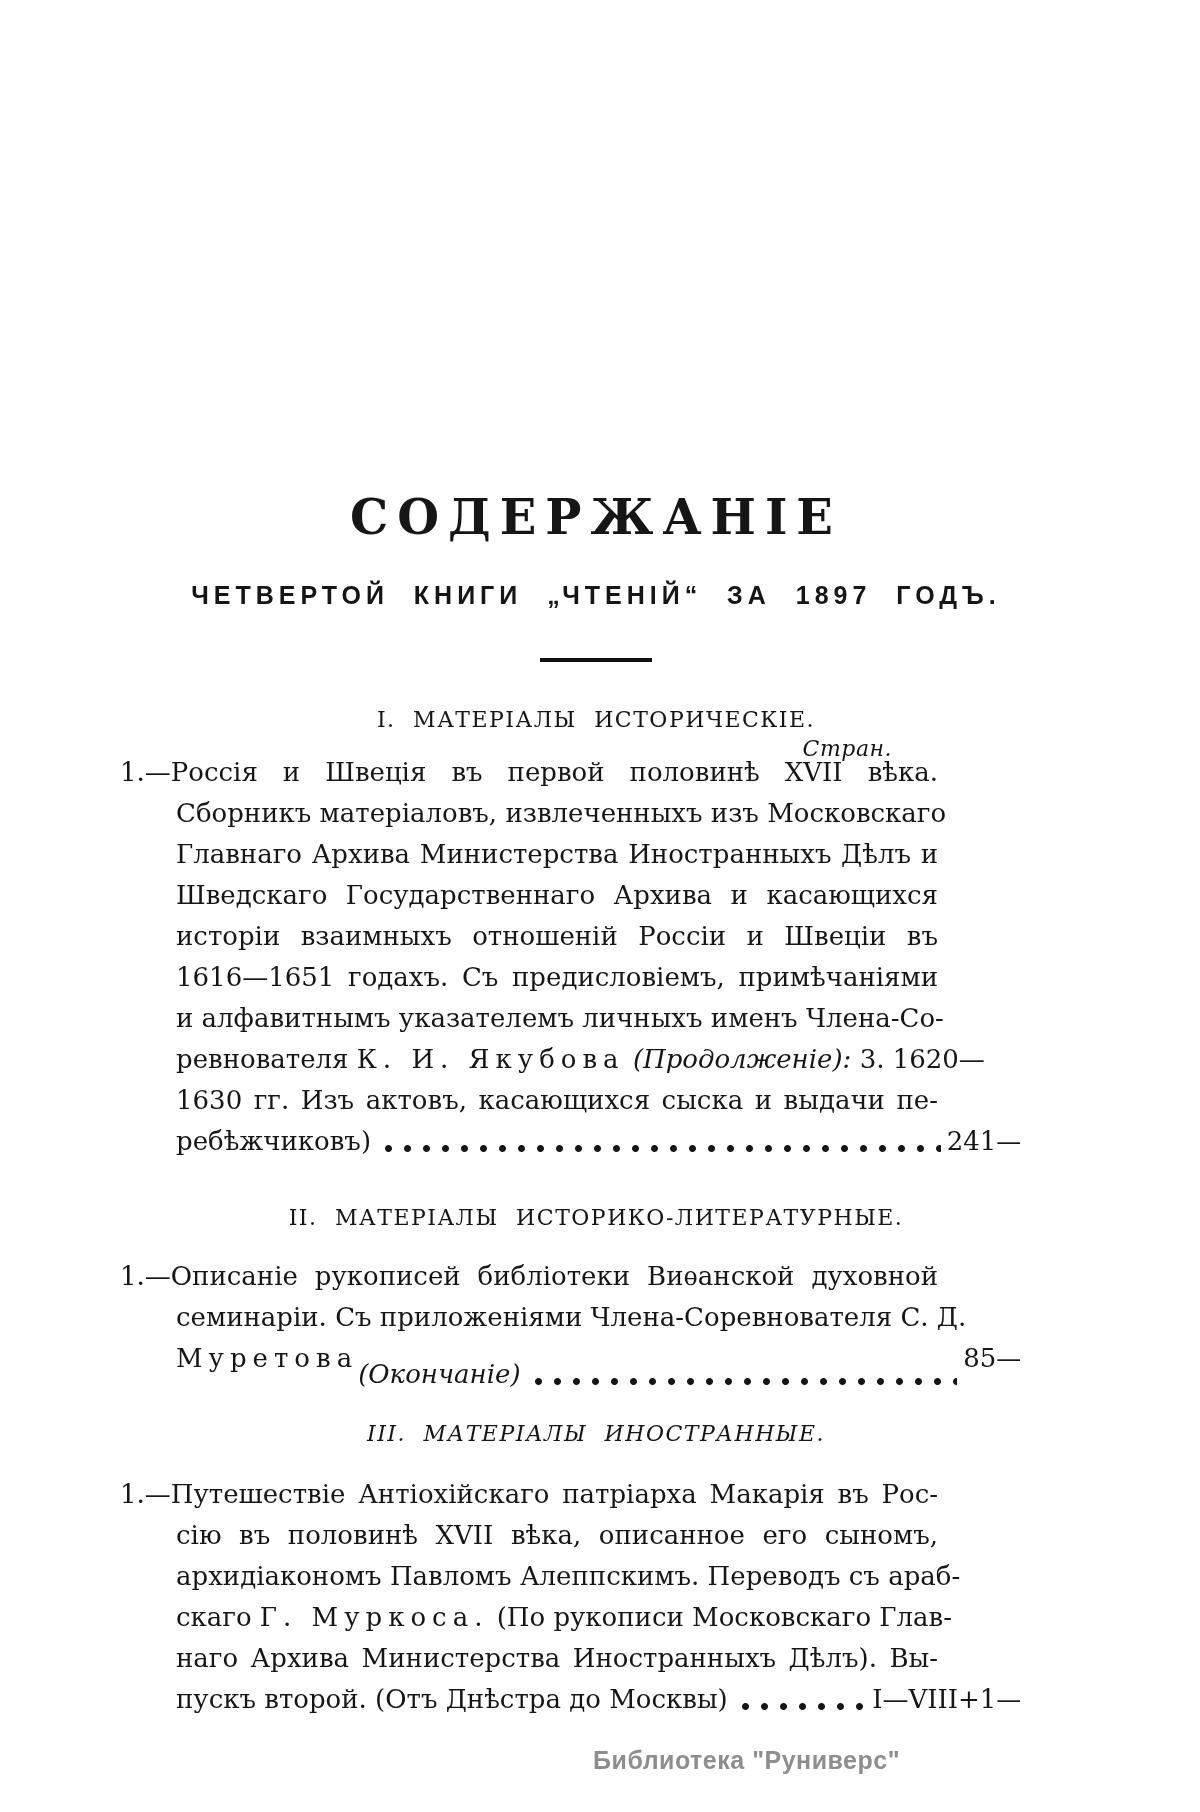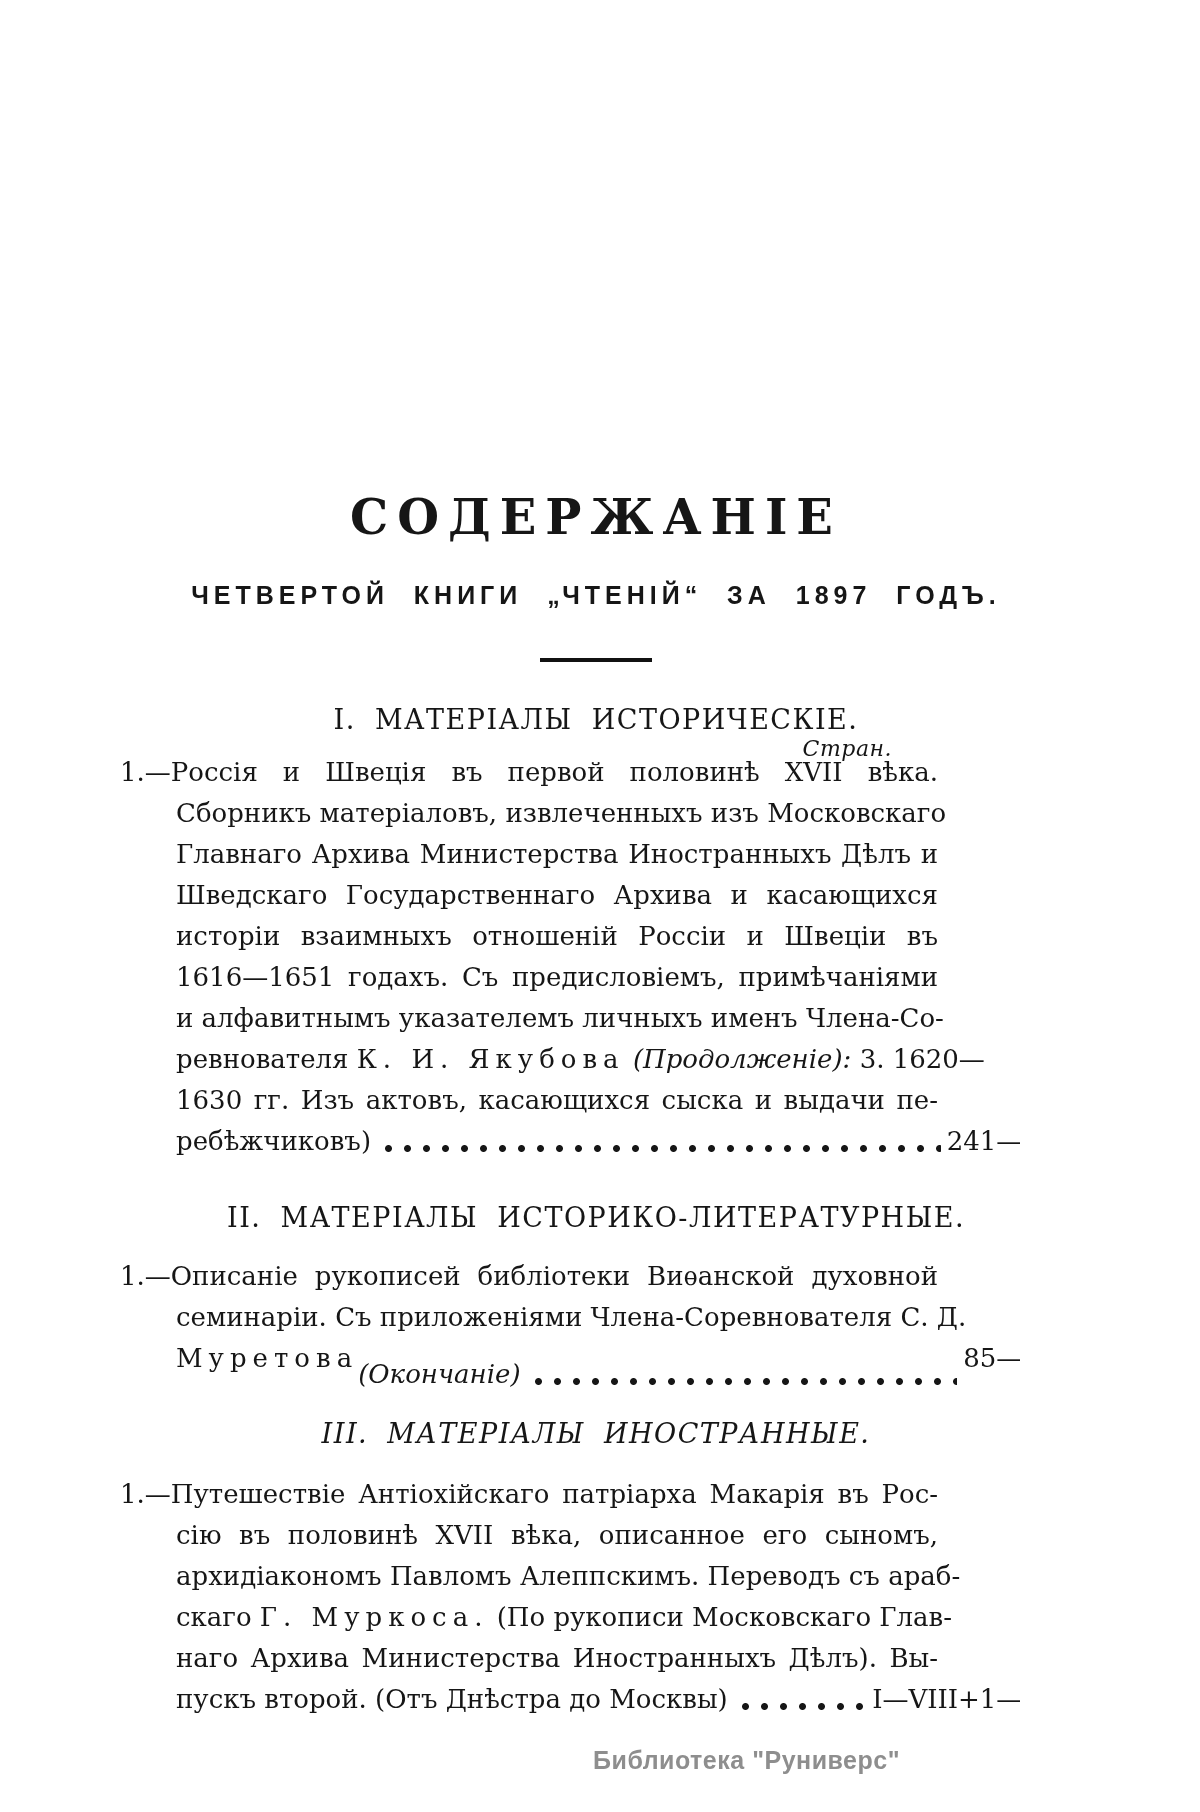--- a/index.html
+++ b/index.html
@@ -35,21 +35,21 @@
     position: absolute;
     top: 658px; left: 540px;
     width: 112px; height: 4px;
     background: #111111;
   }
   
   .heading {
     position: absolute;
     left: 120px; width: 952px;
     text-align: center;
-    font-size: 27px; line-height: 36px;
+    font-size: 22px; line-height: 36px;
     letter-spacing: 1.5px;
     word-spacing: 9px;
   }
   .h1pos { top: 702px; }
   .h2pos { top: 1200px; }
   .h3pos { top: 1416px; font-style: italic; }
   .stran {
     position: absolute;
     top: 736px; right: 128px;
     font-style: italic;

